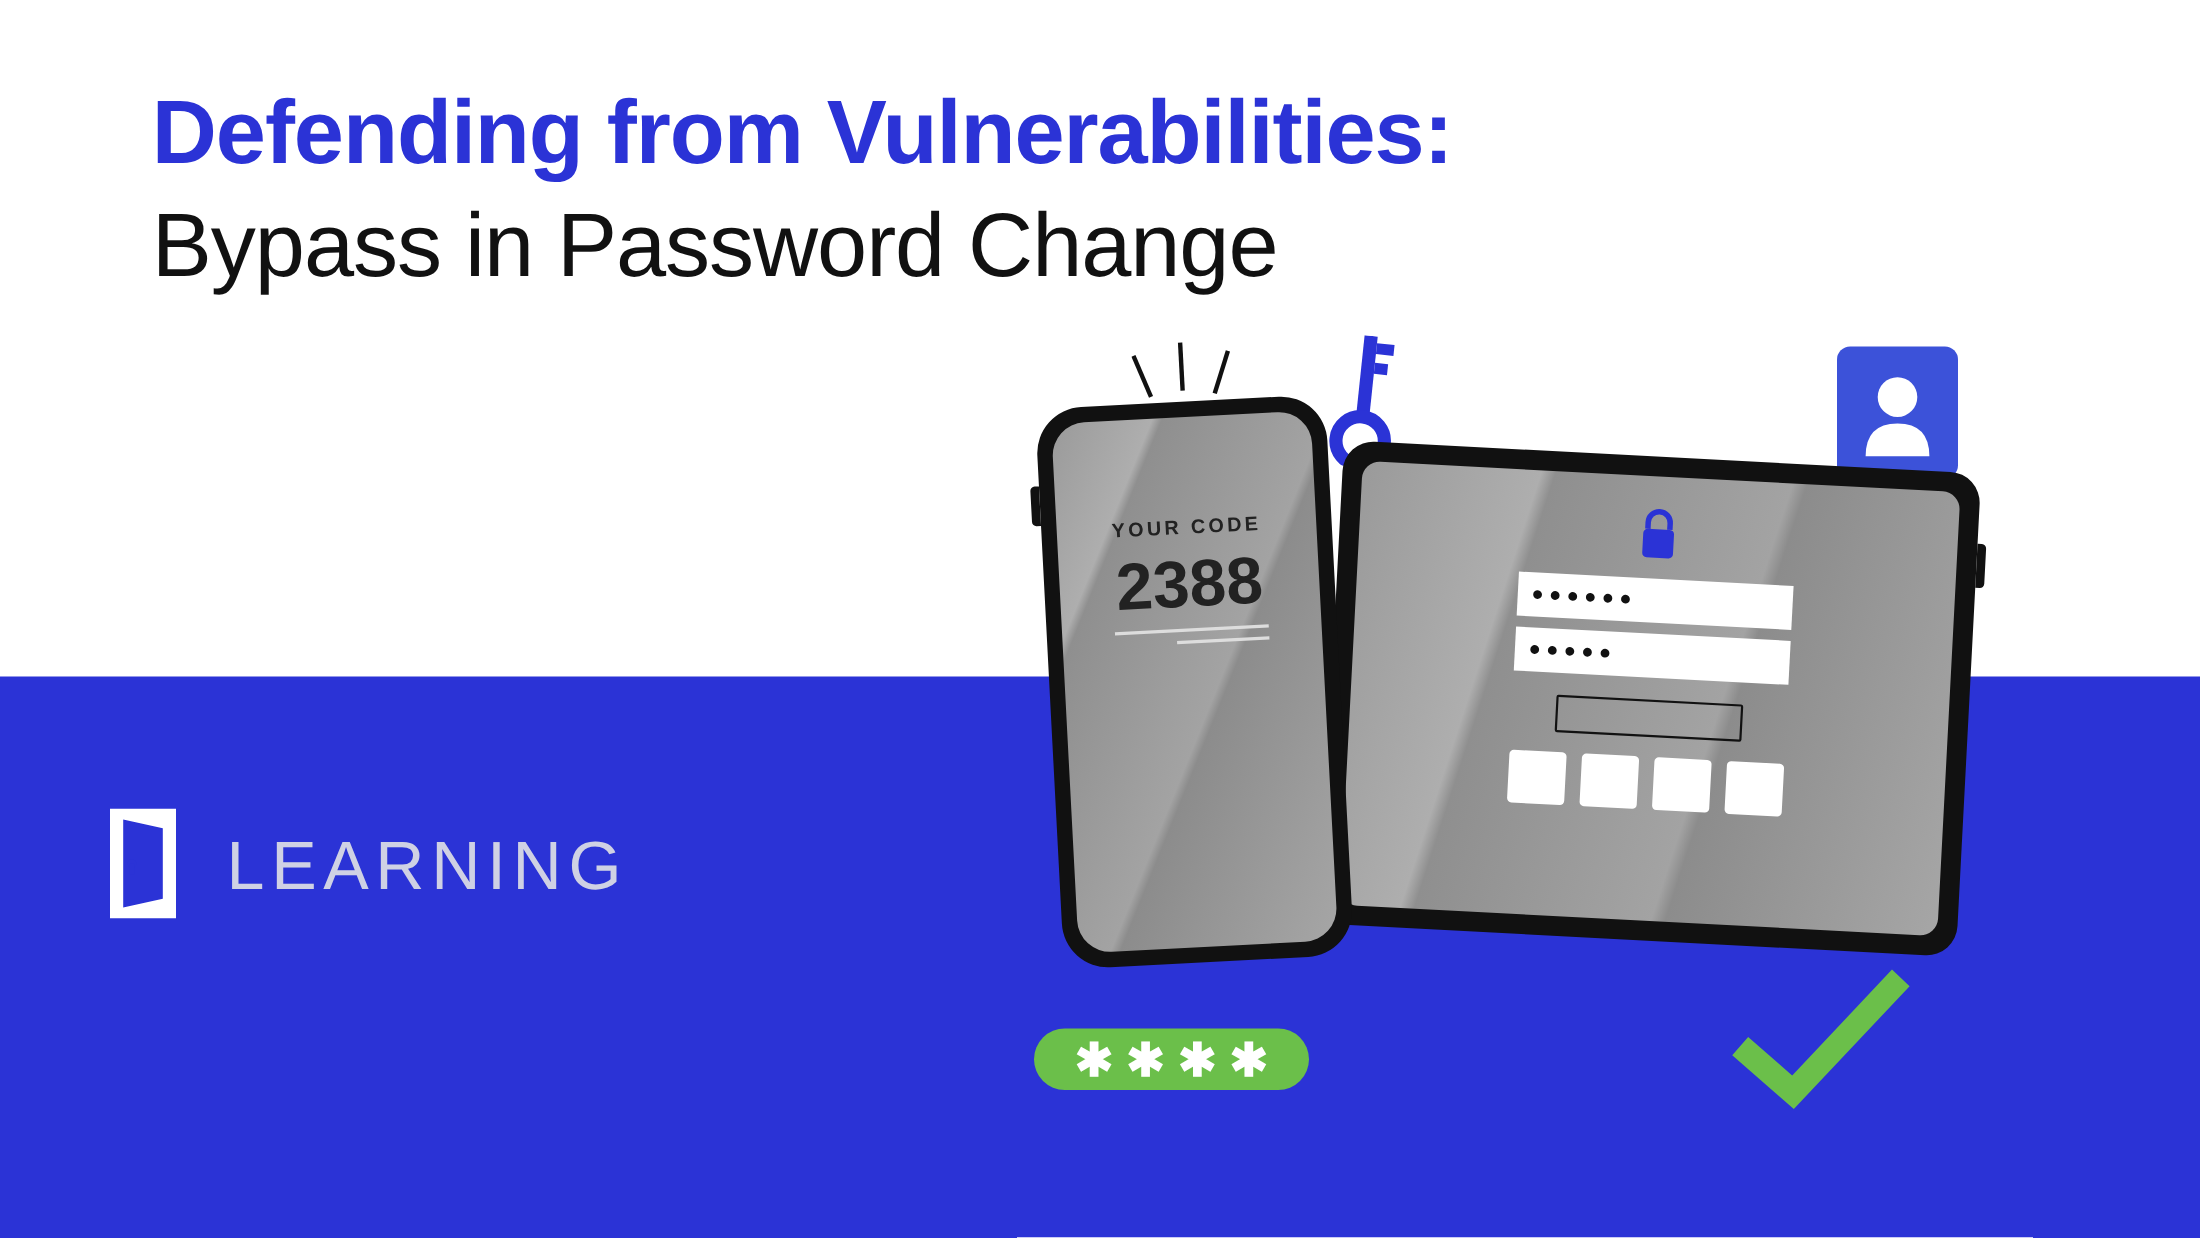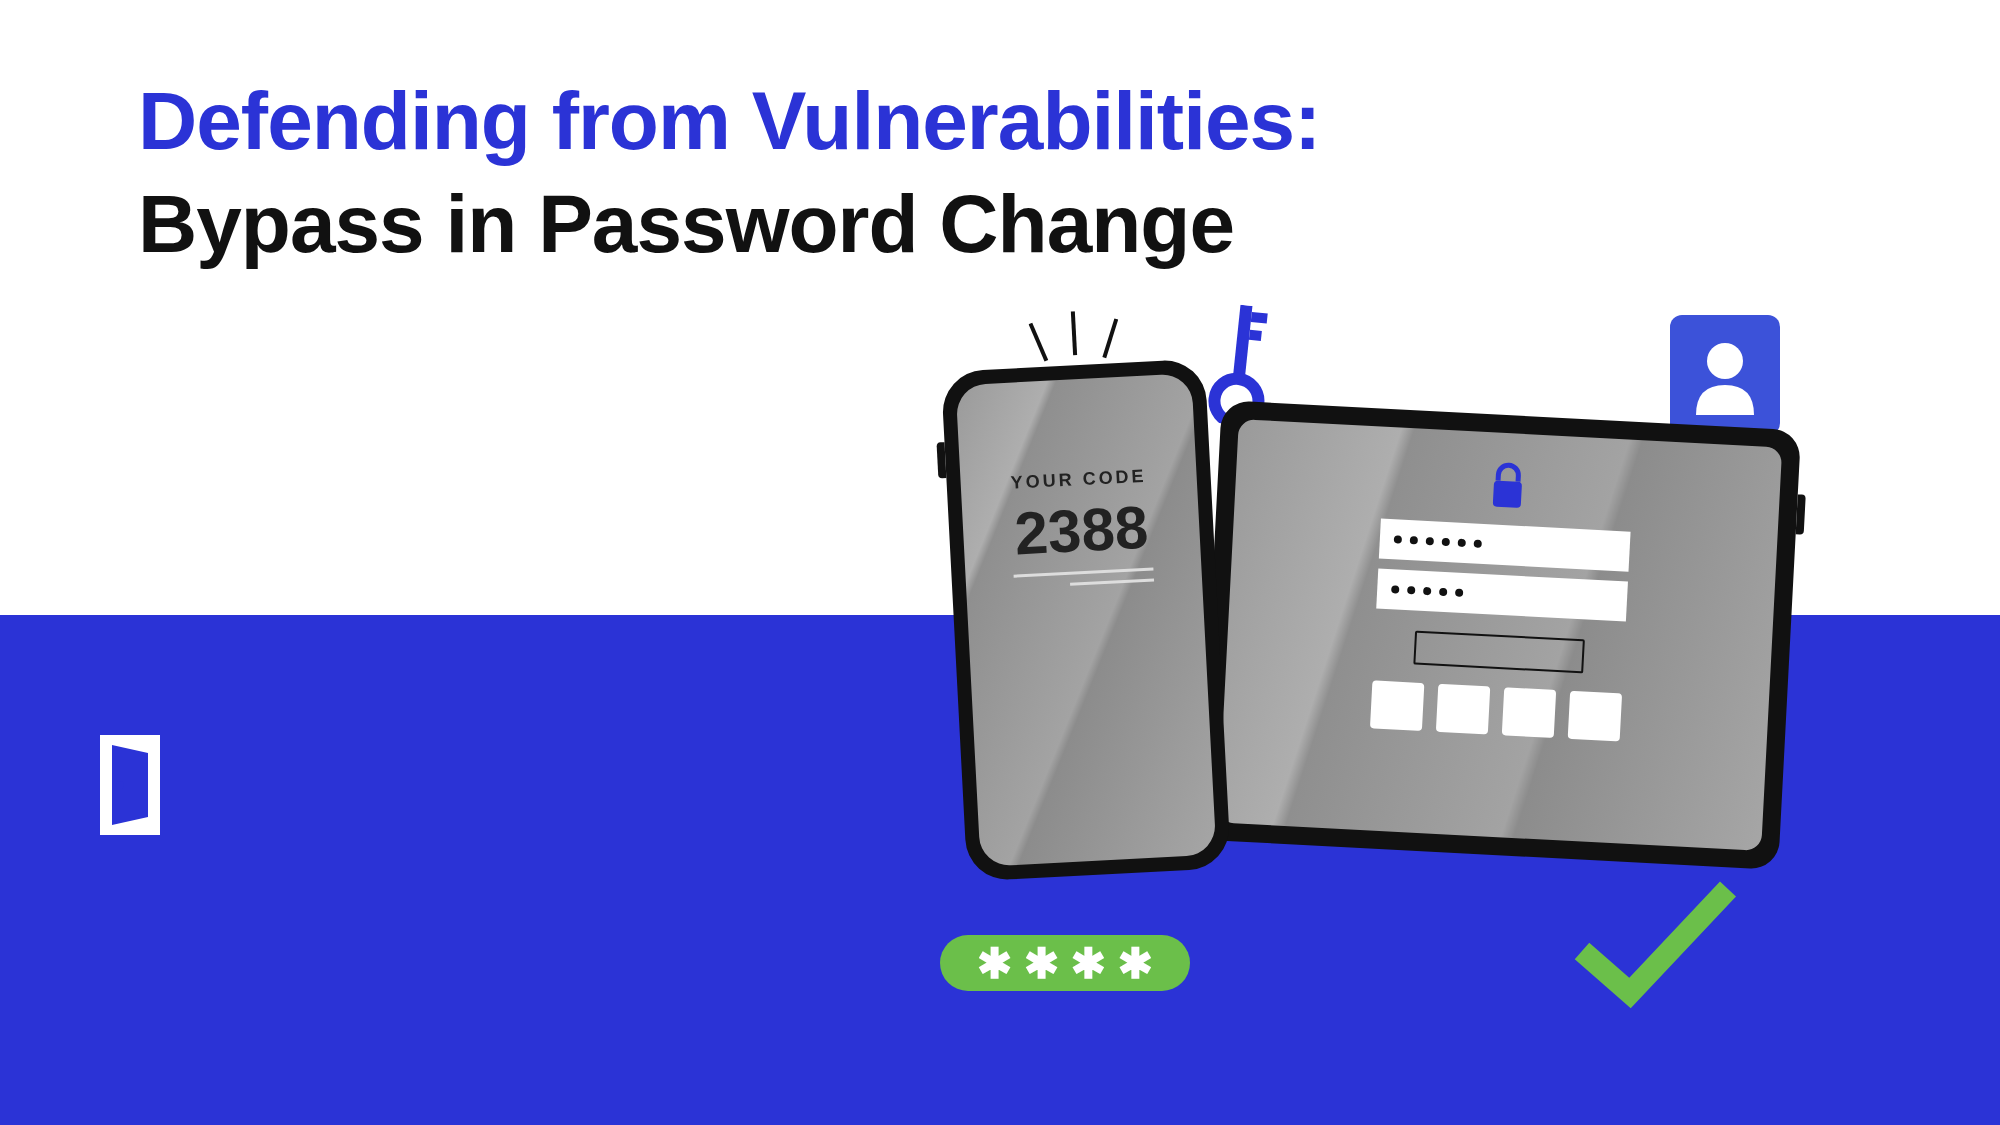--- a/index.html
+++ b/index.html
@@ -21,21 +21,21 @@
   .title-blue {
     color: #2b33d6;
     font-size: 82px;
     font-weight: 800;
     line-height: 1.25;
     letter-spacing: -1px;
   }
   .title-black {
     color: #111;
     font-size: 82px;
-    font-weight: 700;
+    font-weight: 400;
     line-height: 1.25;
     letter-spacing: -1px;
   }
   .bottom-bar {
     position: absolute;
     left: 0;
     right: 0;
     bottom: 0;
     height: 510px;
     background: #2b33d6;
@@ -254,20 +254,21 @@
 <div class="bottom-bar"></div>
 
 <div class="brand">
   <span>
     <svg class="door-icon" viewBox="0 0 80 100">
       <path d="M 10 0 L 70 0 L 70 100 L 10 100 Z M 22 10 L 22 90 L 58 82 L 58 18 Z" fill="#fff"></path>
       <circle cx="30" cy="50" r="4" fill="#2b33d6"></circle>
       <rect x="28" y="50" width="4" height="10" fill="#2b33d6"></rect>
     </svg>
   </span>
+  <span class="brand-text">LEARNING</span>
 </div>
 
 <div class="illus">
 
   <span class="key-icon">
     <svg width="60" height="120" viewBox="0 0 60 120">
       <rect x="24" y="0" width="12" height="76" fill="#2b33d6"></rect>
       <rect x="36" y="6" width="16" height="10" fill="#2b33d6"></rect>
       <rect x="36" y="24" width="12" height="10" fill="#2b33d6"></rect>
       <circle cx="30" cy="96" r="22" fill="none" stroke="#2b33d6" stroke-width="12"></circle>

